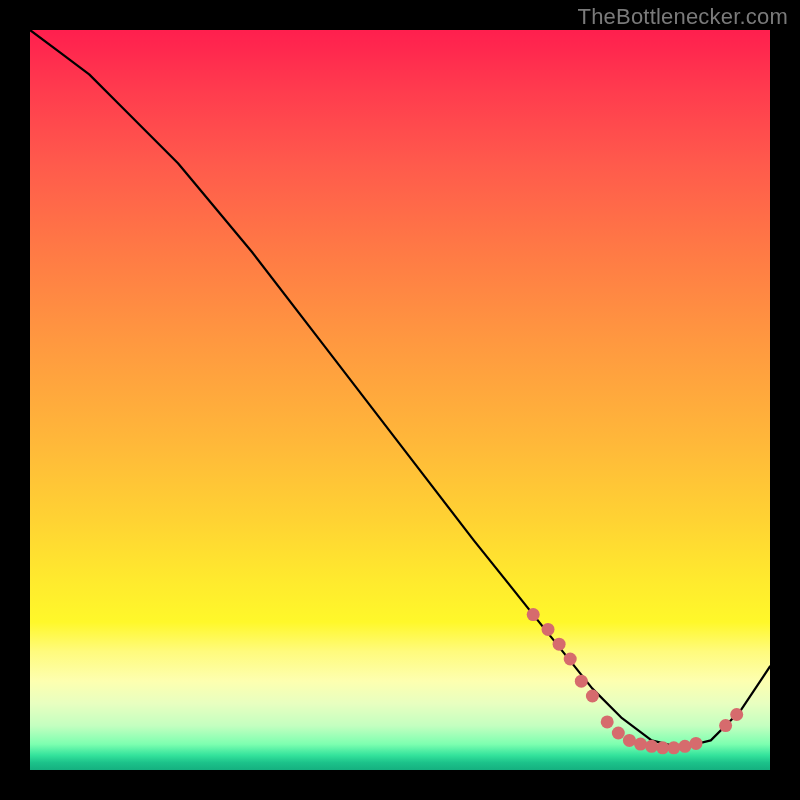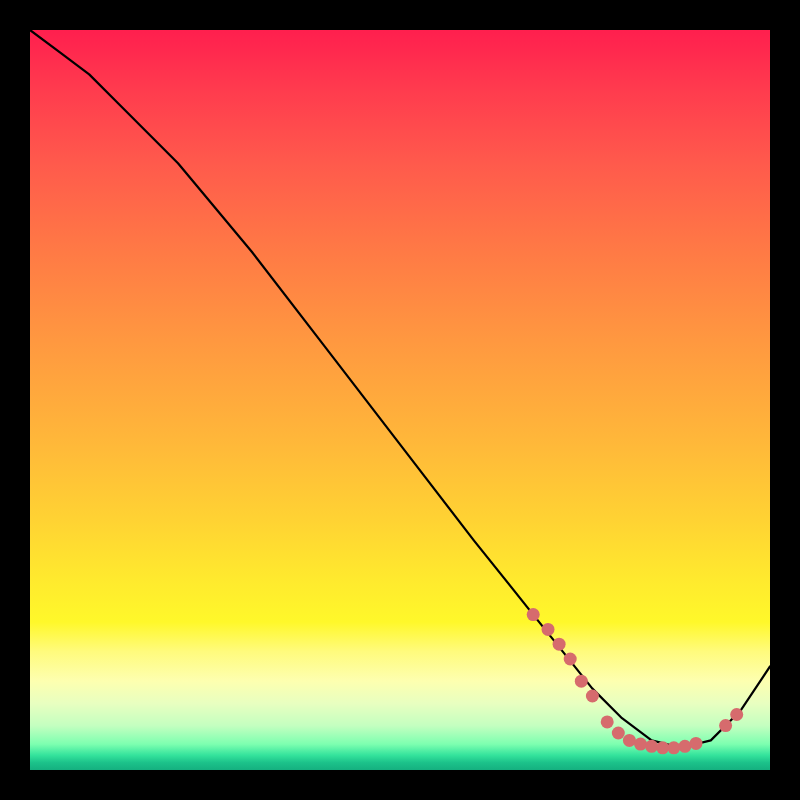--- a/index.html
+++ b/index.html
@@ -76,20 +76,21 @@
     stroke-linejoin: round;
   }
   .marker {
     fill: #d66b6d;
   }
 </style>
 </head>
 <body>
 
 <div class="frame">
+  <div class="attribution">TheBottlenecker.com</div>
 
   <div class="plot">
     <div class="gradient">
       <div class="grad-main"></div>
     </div>
 
     <svg class="curve" viewBox="0 0 740 740" preserveAspectRatio="none">
       <path id="curve-path" class="line" d="M0.0 0.0 L29.6 22.2 L59.2 44.4 L88.8 74.0 L148.0 133.2 L222.0 222.0 L296.0 318.2 L370.0 414.4 L444.0 510.6 L503.2 584.6 L532.8 621.6 L562.4 658.6 L592.0 688.2 L621.6 710.4 L651.2 717.8 L680.8 710.4 L710.4 680.8 L740.0 636.4"></path>
       <g id="marker-group">
           <circle cx="503.2" cy="584.6" r="6.5" class="marker"></circle>

